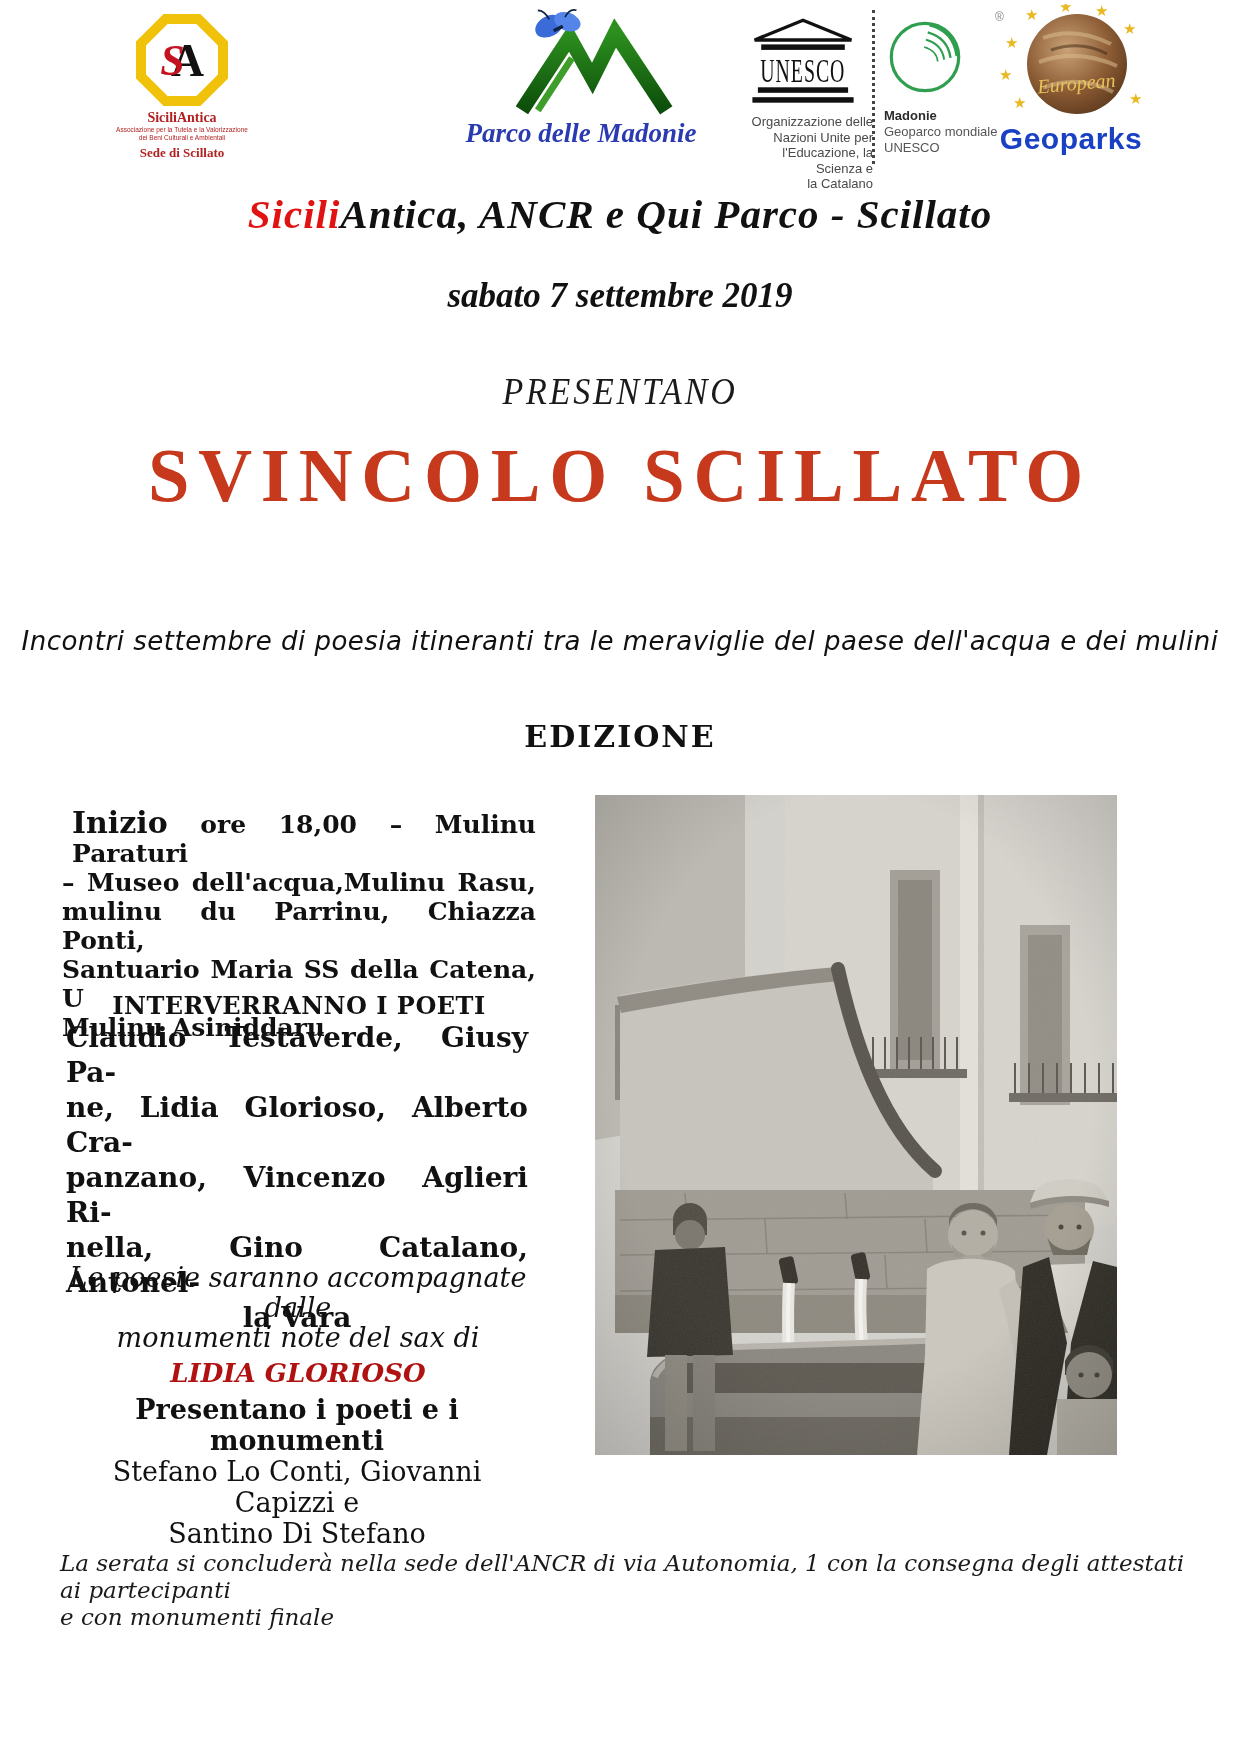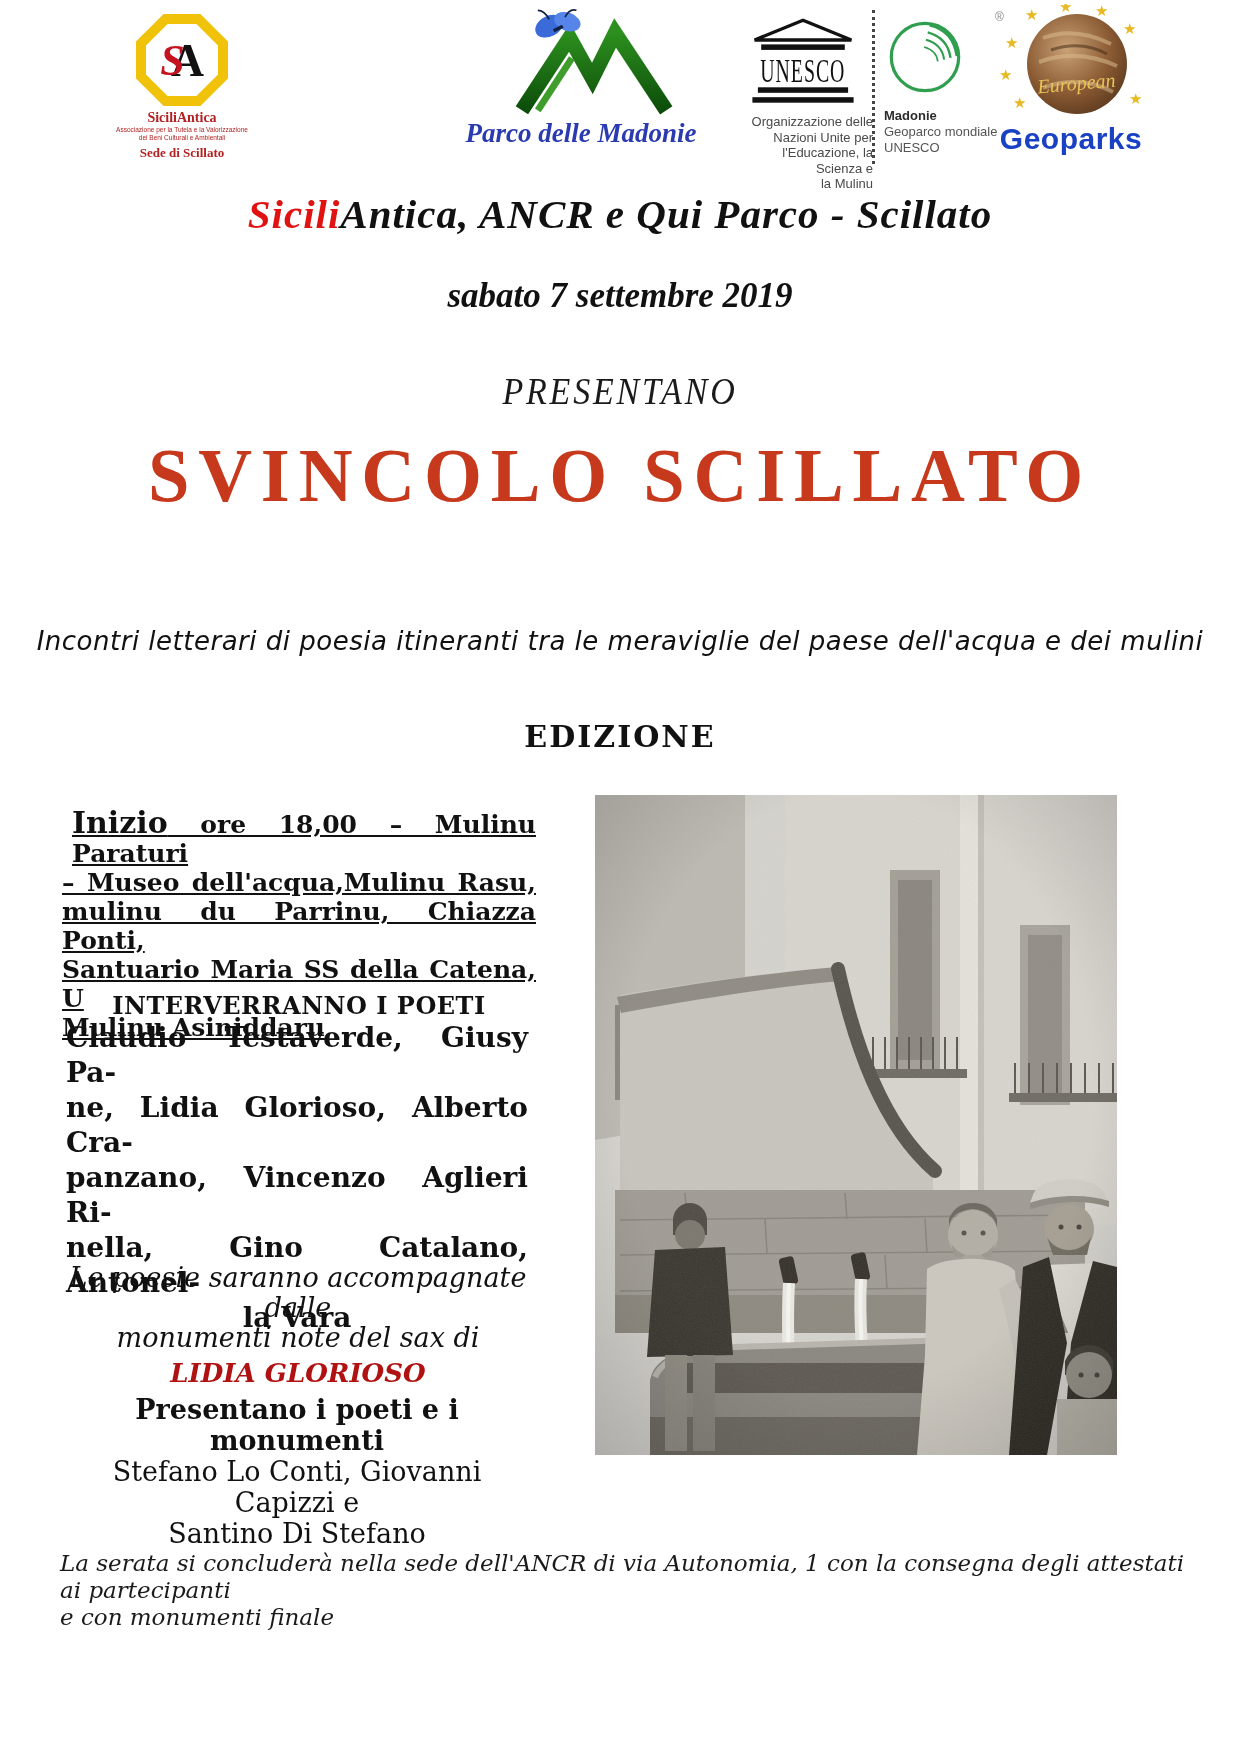--- a/index.html
+++ b/index.html
@@ -56,21 +56,21 @@
   .subtitle{position:absolute;left:0;right:0;top:551px;text-align:center;
             font:400 25px "DejaVu Serif",serif;color:#1a1a1a;}
   .tagline{position:absolute;left:0;right:0;top:626px;text-align:center;
            font:italic 400 26px "DejaVu Sans",sans-serif;color:#111111;letter-spacing:0.5px;}
   .programma{position:absolute;left:0;right:0;top:719px;text-align:center;
              font:700 30px "DejaVu Serif",serif;color:#111111;letter-spacing:2px;}
 
   
   .just{text-align:justify;text-align-last:justify;}
   .schedule{position:absolute;left:62px;top:808px;width:474px;
-            font:700 25px "DejaVu Serif",serif;color:#111111;line-height:29px;text-decoration:underline;}
+            font:700 25px "DejaVu Serif",serif;color:#111111;line-height:29px;}
   .schedule .lead{font-size:30px;}
   .schedule .indent{padding-left:10px;}
   .poets-head{position:absolute;left:62px;top:991px;width:474px;text-align:center;
               font:700 24px "DejaVu Serif",serif;color:#111111;letter-spacing:0.5px;}
   .poets{position:absolute;left:66px;top:1020px;width:462px;
          font:700 28px "DejaVu Serif",serif;color:#111111;line-height:35px;}
   .poets .center{text-align:center;text-align-last:center;}
   .sax{position:absolute;left:58px;top:1263px;width:480px;text-align:center;
        font:italic 400 27px "DejaVu Serif",serif;color:#111111;line-height:30px;}
   .sax-player{margin-top:5px;font:italic 700 26px "DejaVu Serif",serif;color:#b01111;}
@@ -130,21 +130,21 @@
       <g transform="scale(0.86,1.45)">
         <text x="58" y="40" text-anchor="middle" font-family="Liberation Serif, serif" font-size="21" letter-spacing="1" fill="#111">UNESCO</text>
       </g>
       <rect x="9" y="63" width="82" height="5" fill="#111"></rect>
       <rect x="4" y="72" width="92" height="5" fill="#111"></rect>
     </svg>
     <div class="unesco-caption">
       <div>Organizzazione delle</div>
       <div>Nazioni Unite per</div>
       <div>l'Educazione, la Scienza e</div>
-      <div>la Mulinu</div>
+      <div>la Catalano</div>
     </div>
   </div>
 
   <div class="dot-sep"></div>
 
   <div class="logo logo-madonie">
     <svg width="82" height="82" viewBox="0 0 90 90">
       <circle cx="45" cy="45" r="37" fill="none" stroke="#2f9e4f" stroke-width="3.5"></circle>
       <path d="M50,10 Q76,16 80,44" fill="none" stroke="#2f9e4f" stroke-width="3"></path>
       <path d="M48,18 Q70,24 73,46" fill="none" stroke="#2f9e4f" stroke-width="2.6"></path>
@@ -188,21 +188,21 @@
 
   <div class="org-title"><span class="red">Sicili</span><span>Antica, ANCR e Qui Parco - Scillato</span></div>
 
   <div class="date-line">sabato 7 settembre 2019</div>
 
   <div class="presentano">PRESENTANO</div>
 
   <div class="event-title">SVINCOLO SCILLATO</div>
 
 
-  <div class="tagline">Incontri letterari di poesia itineranti tra le meraviglie del paese dell'acqua e dei mulini</div>
+  <div class="tagline">Incontri settembre di poesia itineranti tra le meraviglie del paese dell'acqua e dei mulini</div>
 
   <div class="programma">EDIZIONE</div>
 
   <div class="schedule">
     <div class="just indent"><span class="lead">Inizio</span><span> ore 18,00 – Mulinu Paraturi</span></div>
     <div class="just">– Museo dell'acqua,Mulinu Rasu,</div>
     <div class="just">mulinu du Parrinu, Chiazza Ponti,</div>
     <div class="just">Santuario Maria SS della Catena, U</div>
     <div>Mulinu Asiniddaru</div>
   </div>

